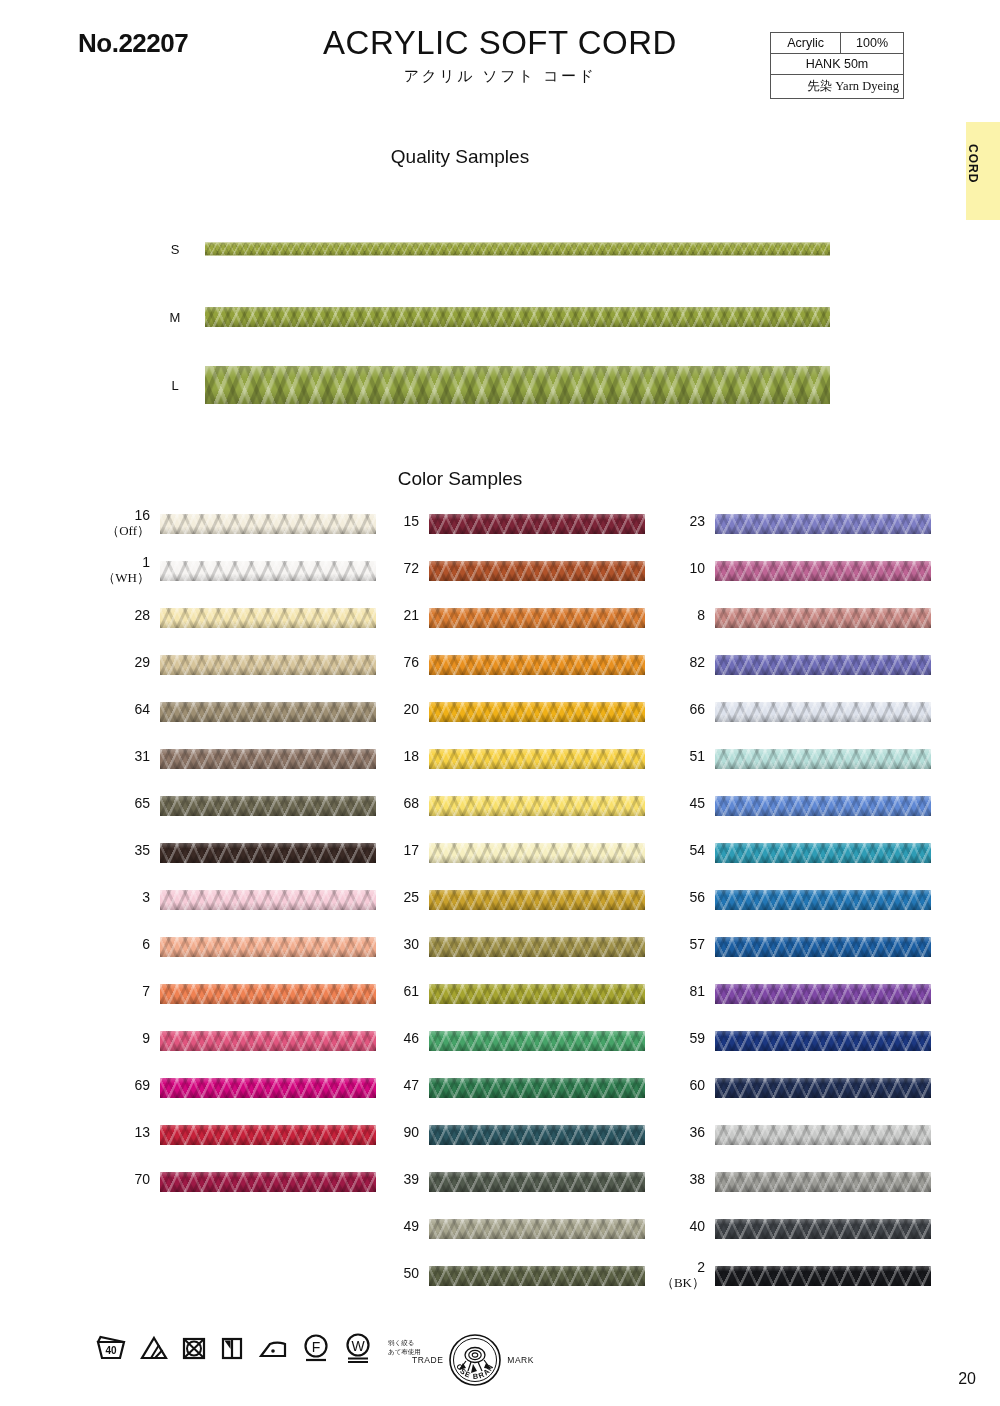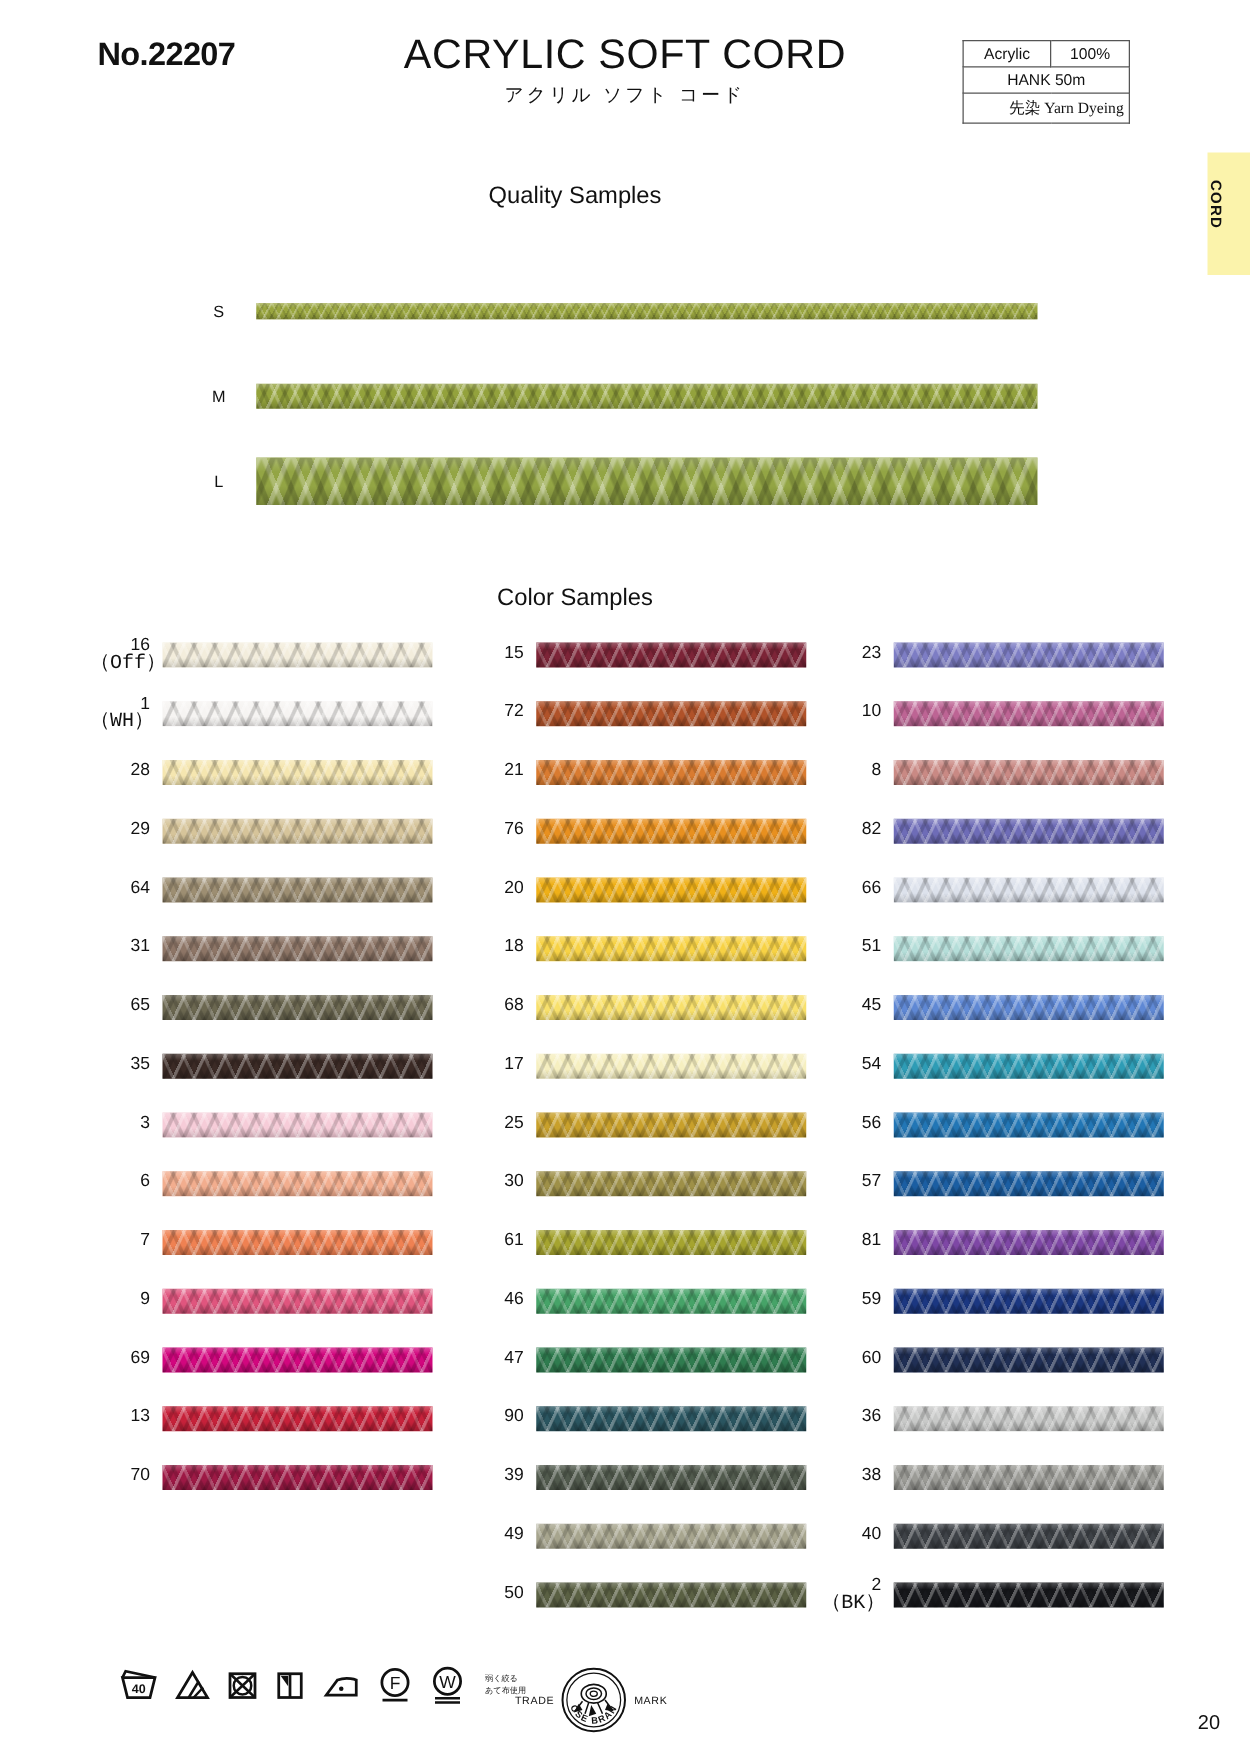--- a/index.html
+++ b/index.html
@@ -37,24 +37,24 @@
 
   
   .qs{position:absolute;left:0;top:215px;width:1000px;}
   .qs-row{position:relative;height:68px;}
   .qs-lab{position:absolute;left:160px;width:30px;text-align:center;font-size:13px;top:50%;transform:translateY(-50%);}
   .qs-sw{position:absolute;left:205px;top:50%;transform:translateY(-50%);width:625px;}
 
   
   .cols{position:absolute;left:0;top:510px;width:1000px;height:800px;}
   .col{position:absolute;top:0;width:300px;}
-  #col1{left:72px;} #col2{left:371px;} #col3{left:657px;}
+  #col1{left:102px;} #col2{left:371px;} #col3{left:657px;}
   .row{position:relative;height:47px;}
   .lab{position:absolute;left:0;width:48px;text-align:right;font-size:14px;line-height:15px;top:4px;}
-  .lab .sub{display:block;font-size:16px;font-family:Liberation Mono, monospace;}
+  .lab .sub{display:block;font-size:13px;font-family:Liberation Serif, serif;}
   .lab.two{top:-2px;}
   .sw{position:absolute;left:58px;top:4px;width:216px;height:20px;}
 
   
   .cord{position:relative;width:100%;height:100%;overflow:hidden;}
   .cord::before{
     content:"";position:absolute;inset:0;
     background-image:
       repeating-linear-gradient(115deg, rgba(255,255,255,.30) 0px, rgba(255,255,255,.30) 2px,
         rgba(255,255,255,0) 3px, rgba(255,255,255,0) 7px,

